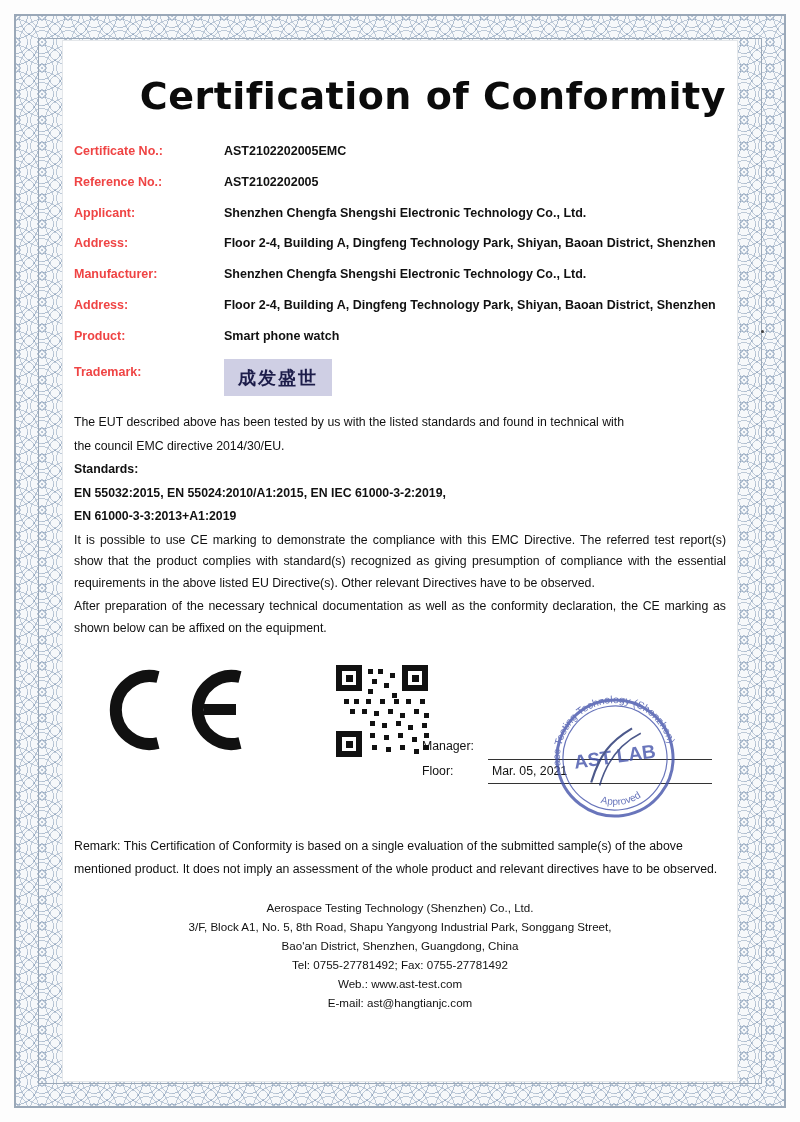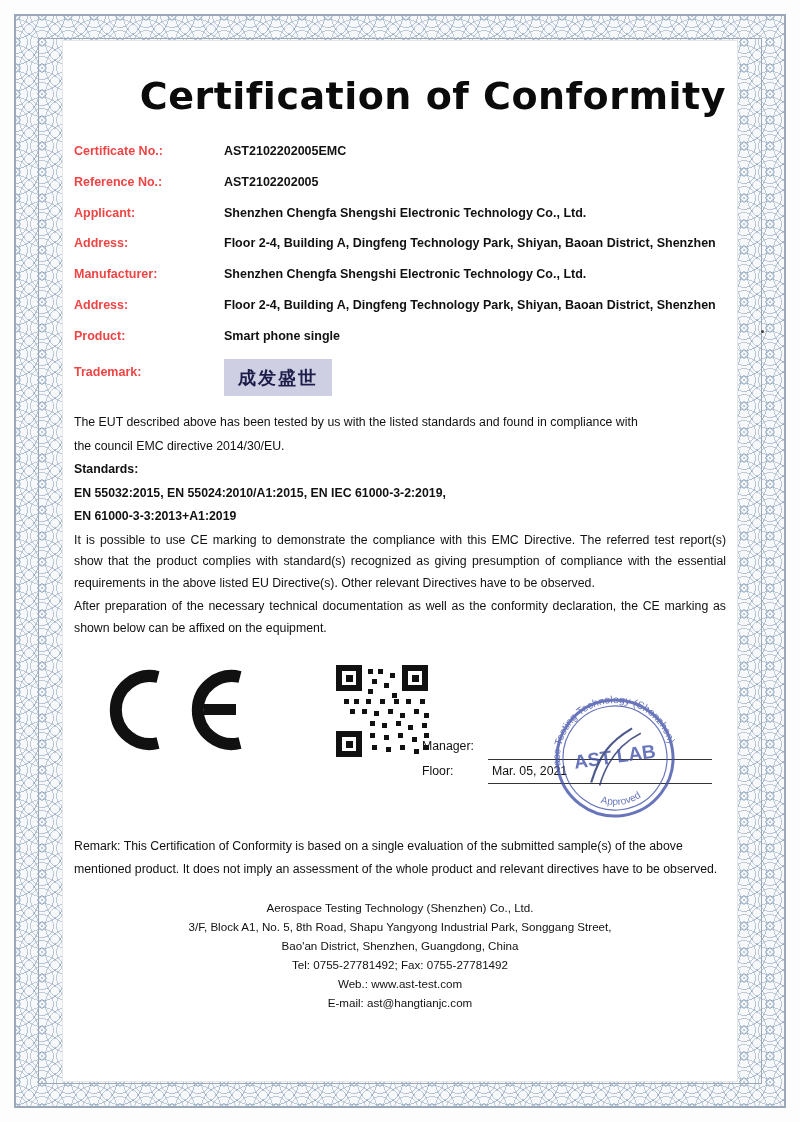--- a/index.html
+++ b/index.html
@@ -225,33 +225,33 @@
       <tr>
         <td class="label">Manufacturer:</td>
         <td class="value">Shenzhen Chengfa Shengshi Electronic Technology Co., Ltd.</td>
       </tr>
       <tr>
         <td class="label label-mid">Address:</td>
         <td class="value">Floor 2-4, Building A, Dingfeng Technology Park, Shiyan, Baoan District, Shenzhen</td>
       </tr>
       <tr>
         <td class="label">Product:</td>
-        <td class="value">Smart phone single</td>
+        <td class="value">Smart phone watch</td>
       </tr>
       <tr>
         <td class="label" style="padding-top:12px">Trademark:</td>
         <td class="value" style="padding-top:8px">
           <span class="trademark-box">成发盛世</span>
         </td>
       </tr>
     </tbody>
       </table>
 
     <div class="body-text">
-      <p>The EUT described above has been tested by us with the listed standards and found in compliance with</p>
+      <p>The EUT described above has been tested by us with the listed standards and found in technical with</p>
       <p>the council EMC directive 2014/30/EU.</p>
       <p class="strong-line">Standards:</p>
       <p class="strong-line">EN 55032:2015, EN 55024:2010/A1:2015, EN IEC 61000-3-2:2019,</p>
       <p class="strong-line">EN 61000-3-3:2013+A1:2019</p>
       <p style="text-align:justify">It is possible to use CE marking to demonstrate the compliance with this EMC Directive. The referred test report(s) show that the product complies with standard(s) recognized as giving presumption of compliance with the essential requirements in the above listed EU Directive(s). Other relevant Directives have to be observed.</p>
       <p style="text-align:justify">After preparation of the necessary technical documentation as well as the conformity declaration, the CE marking as shown below can be affixed on the equipment.</p>
     </div>
 
     <div class="mark-row">
 

